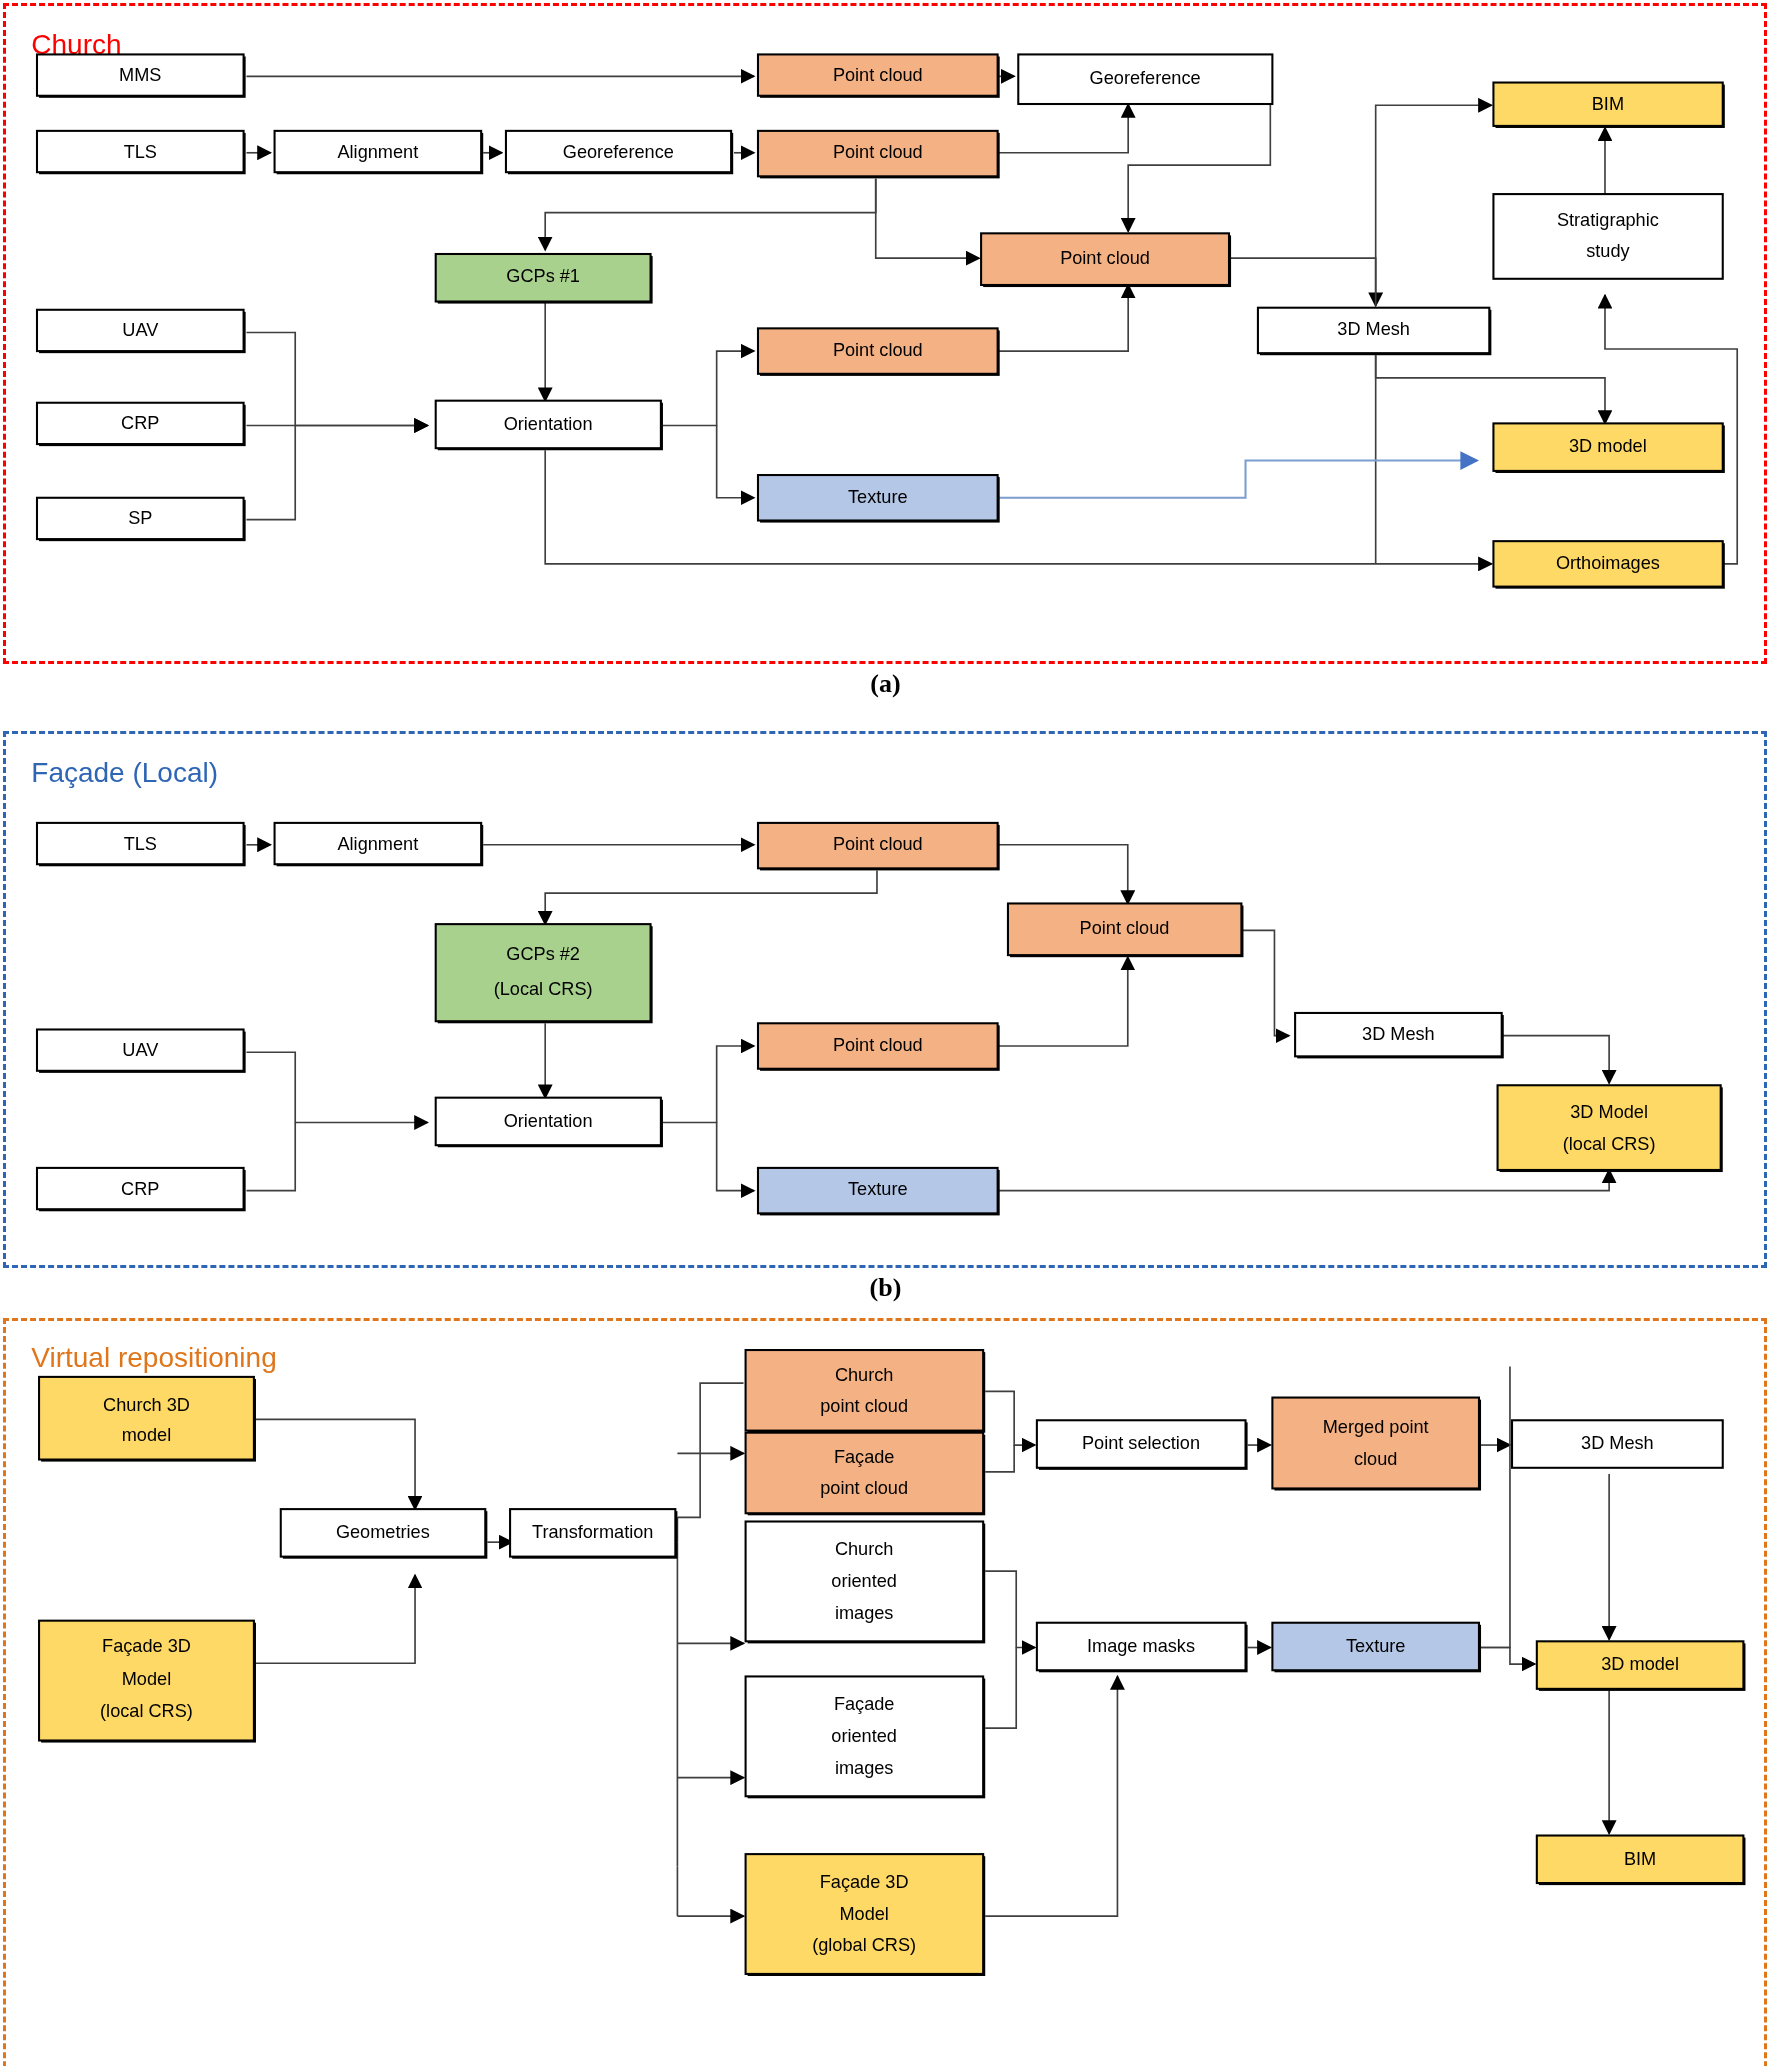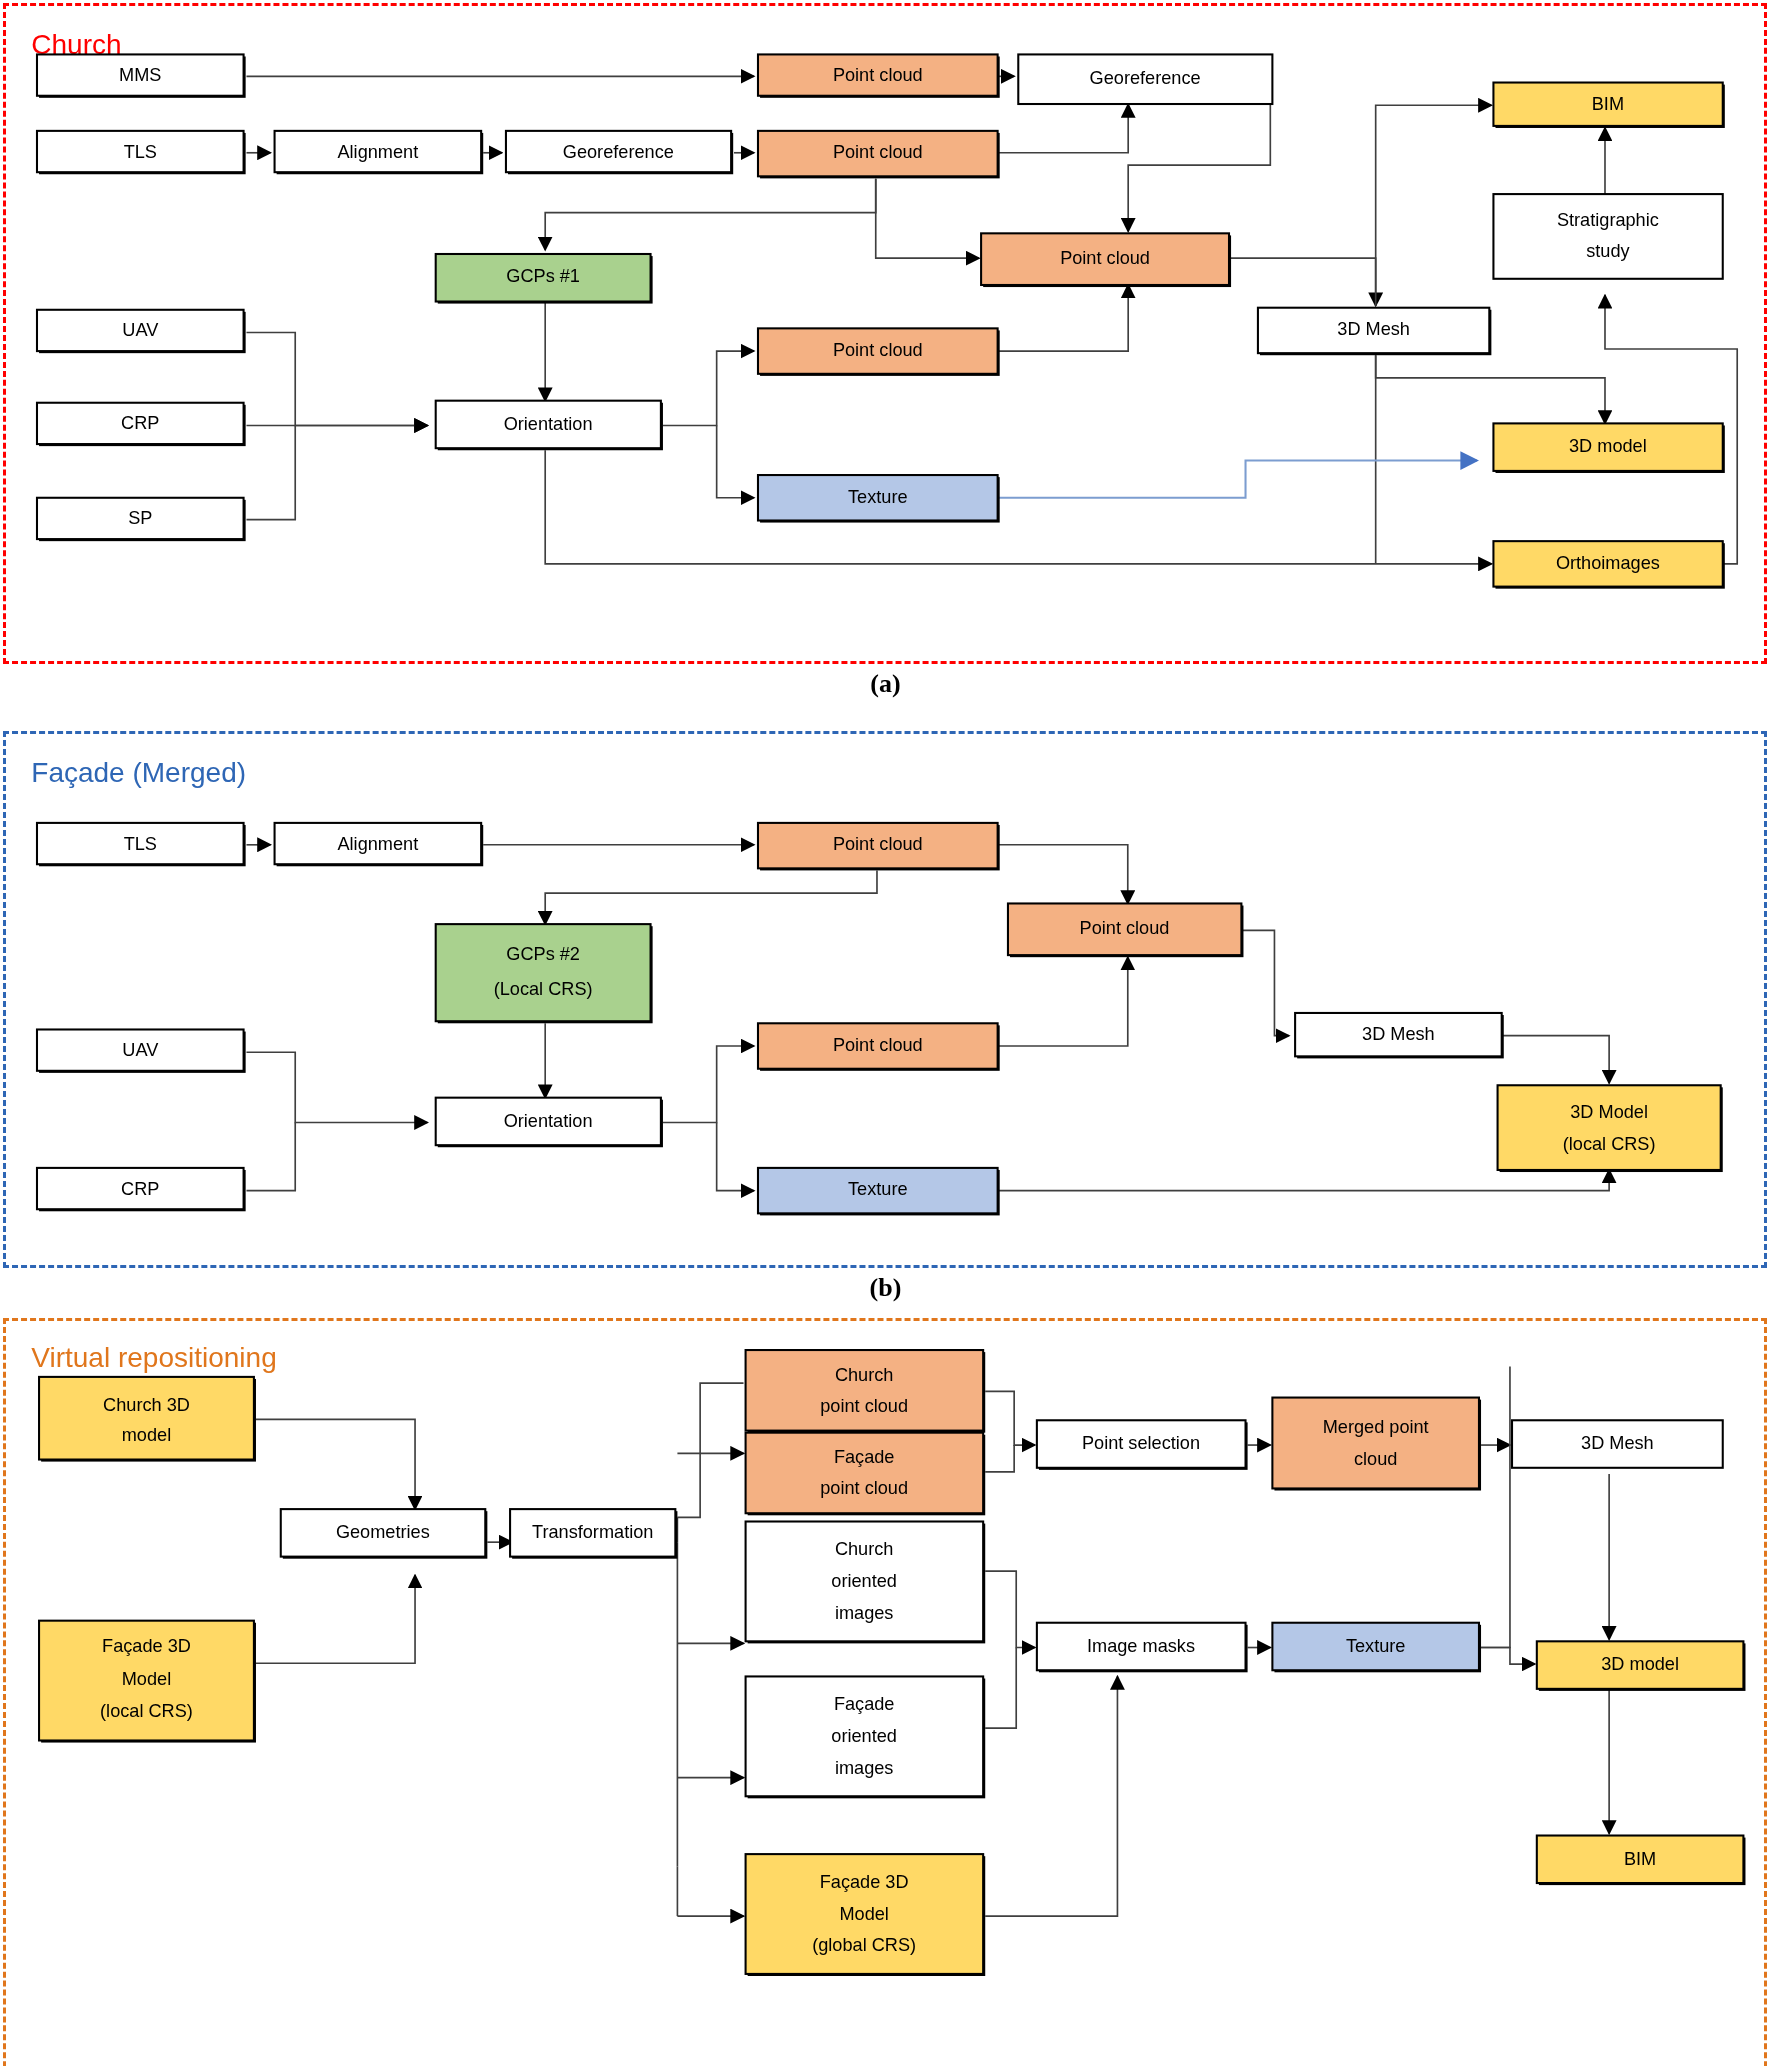--- a/index.html
+++ b/index.html
@@ -174,21 +174,21 @@
 
         <rect class="shadow" x="3605" y="1300" width="555" height="110"></rect>
         <rect class="bx ybox" x="3600" y="1295" width="555" height="110"></rect>
         <text class="lbl" x="3877" y="1350">Orthoimages</text>
       </g>
     </svg>
   </div>
   <div class="caption cap-a">(a)</div>
 
   <div class="panel panel-b">
-    <div class="panel-title t-facade">Façade (Merged)</div>
+    <div class="panel-title t-facade">Façade (Local)</div>
     <svg width="1756" height="529" viewBox="0 0 4250 1280">
       <defs>
         <marker id="ahB" markerWidth="9" markerHeight="9" refX="8" refY="4.5" orient="auto" markerUnits="strokeWidth">
           <path d="M0,0 L9,4.5 L0,9 z" fill="#000"></path>
         </marker>
       </defs>
 
       <g>
         <path class="ln" d="M582,268 L640,268" marker-end="url(#ahB)"></path>
         <path class="ln" d="M1155,268 L1810,268" marker-end="url(#ahB)"></path>

